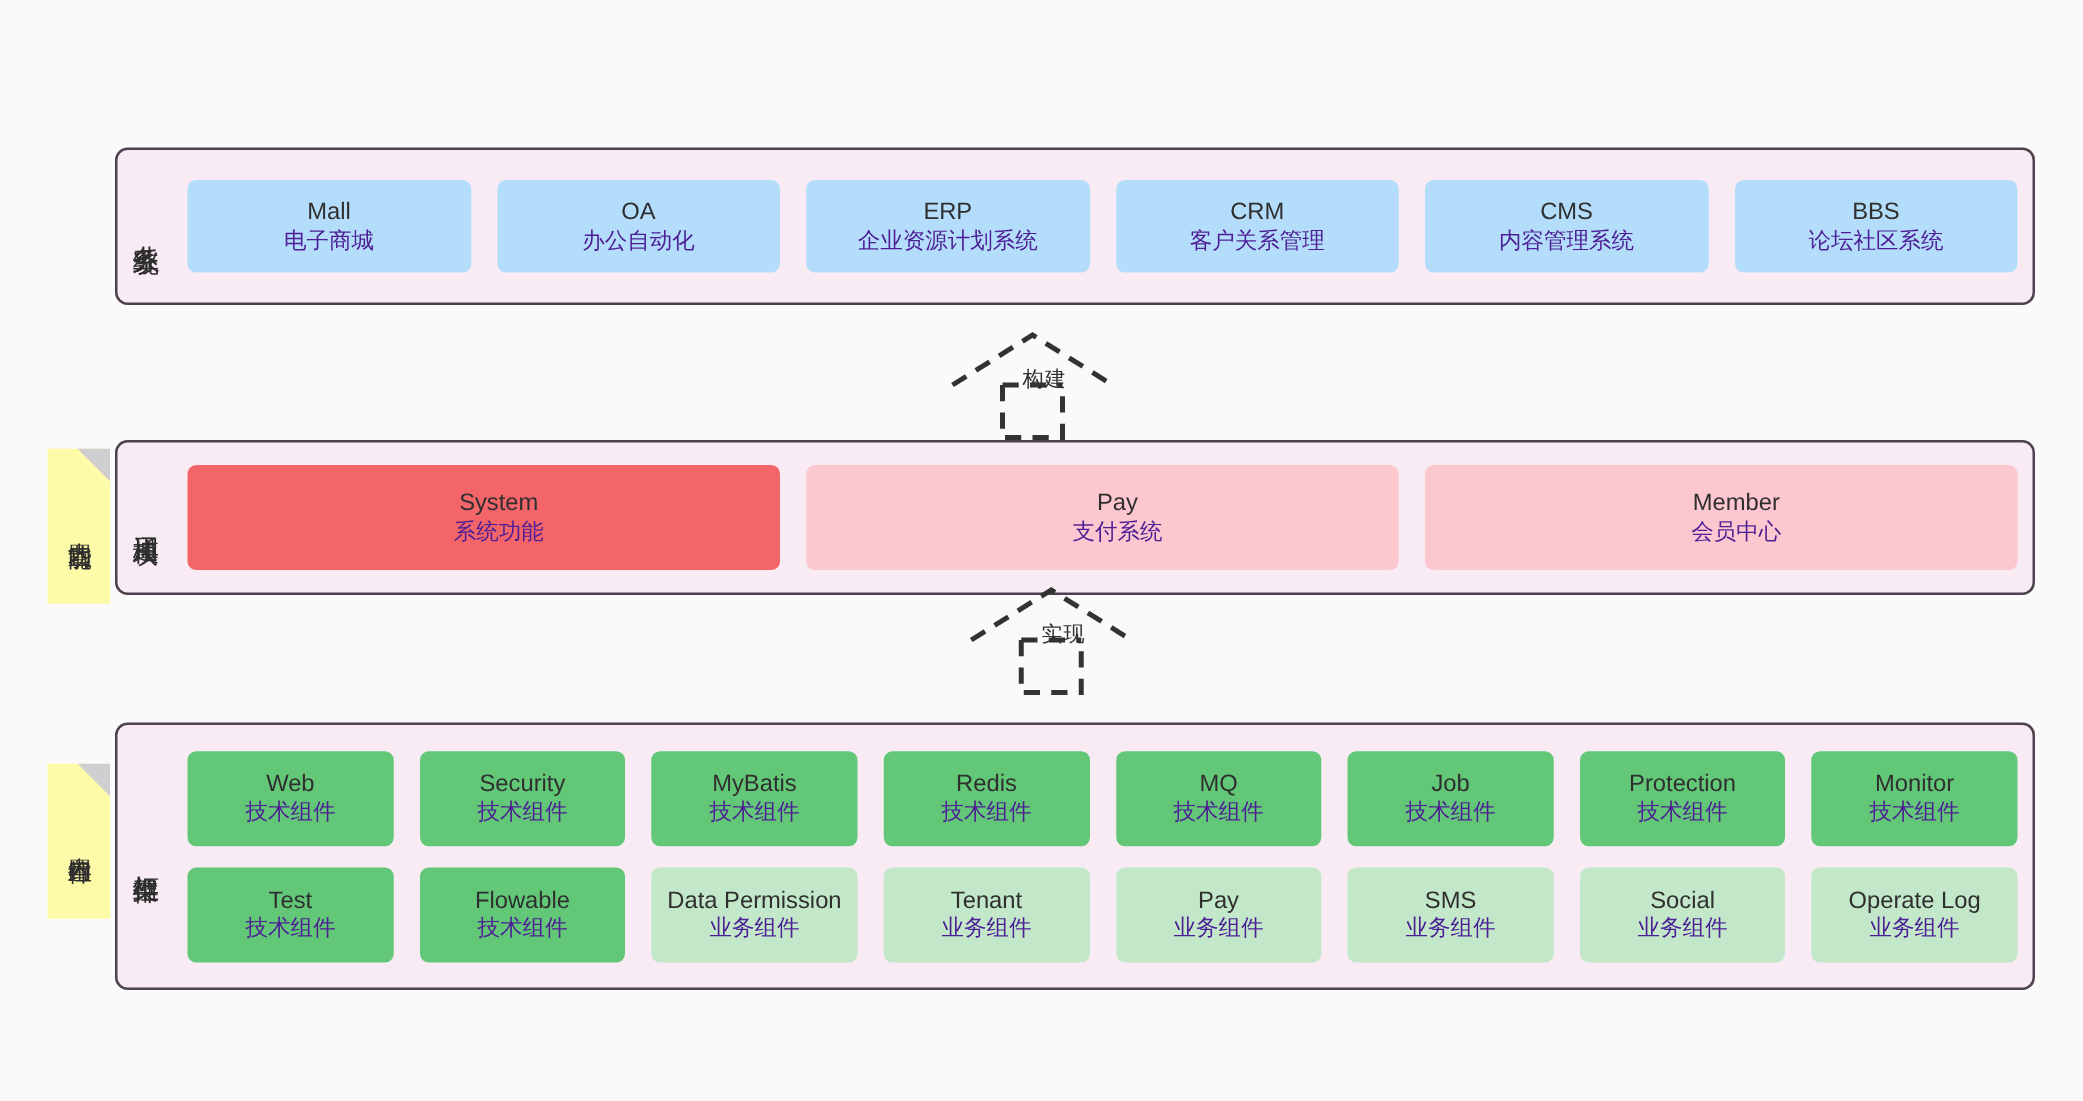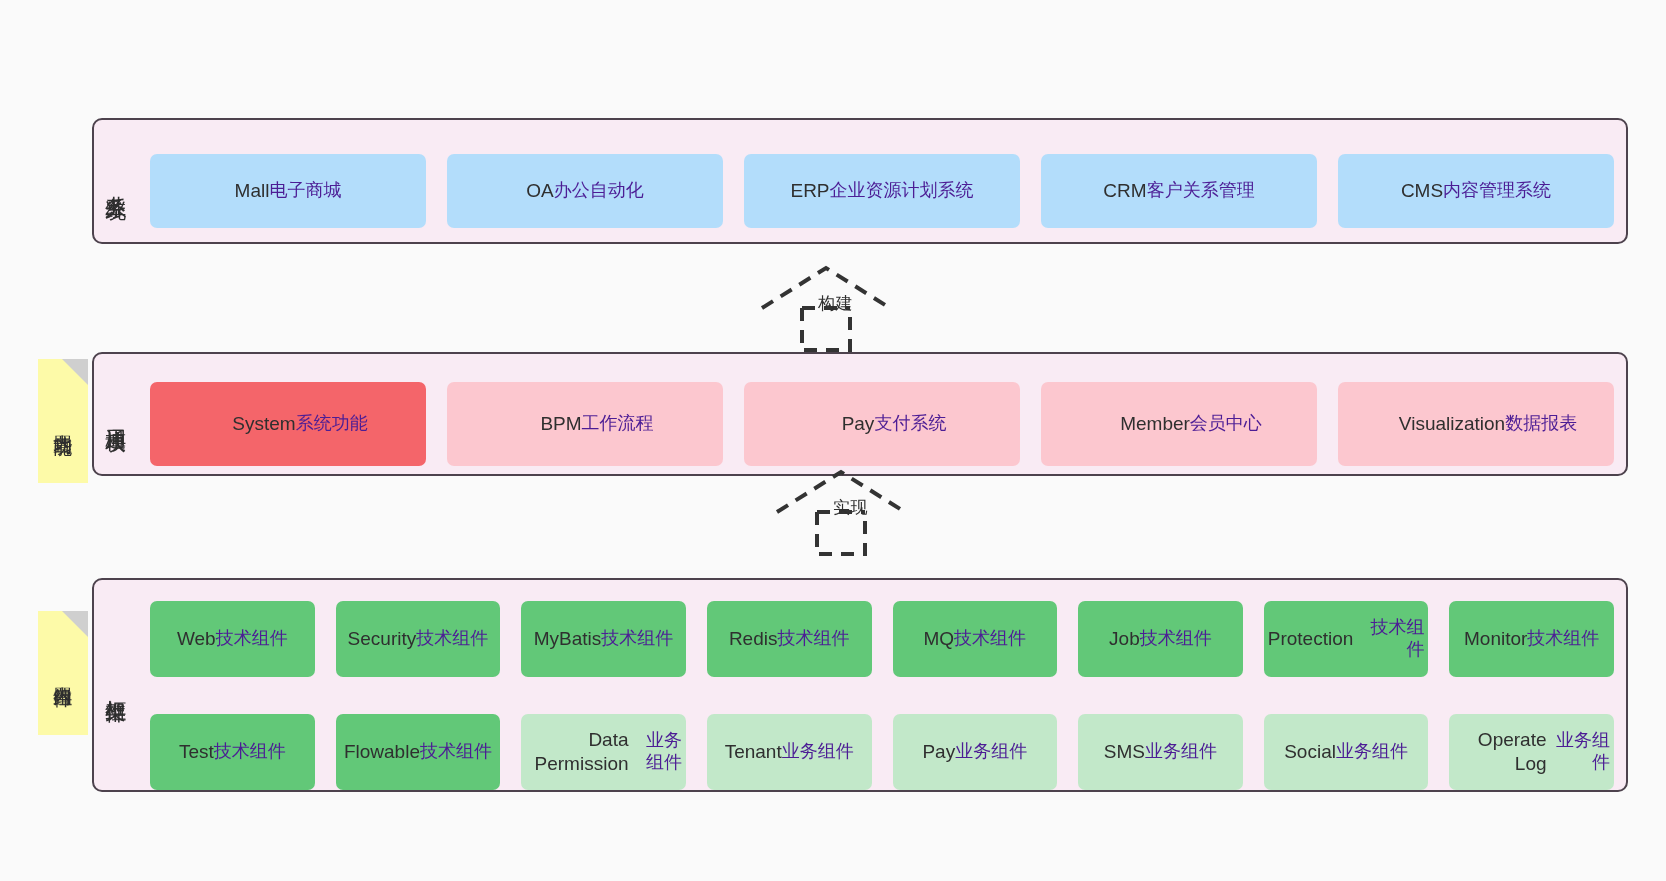--- a/index.html
+++ b/index.html
@@ -58,27 +58,26 @@
     gap: 21px;
   }
 
   
   .card {
     flex: 1 1 0;
     min-width: 0;
     box-sizing: border-box;
     border-radius: 7px;
     display: flex;
-    flex-direction: row;
+    flex-direction: column;
     align-items: center;
     justify-content: center;
     text-align: right;
     padding: 6px 4px;
     line-height: 1.22;
-    margin-top: 20px;
   }
   .card .en {
     font-size: 19px;
     color: #2f2f2f;
   }
   .card .cn {
     font-size: 18px;
     color: #4c1d95;
   }
   .card.blue      { background: #b3ddfb; }
@@ -155,20 +154,24 @@
           <span class="cn">企业资源计划系统</span>
         </div>
         <div class="card blue">
           <span class="en">CRM</span>
           <span class="cn">客户关系管理</span>
         </div>
         <div class="card blue">
           <span class="en">CMS</span>
           <span class="cn">内容管理系统</span>
         </div>
+        <div class="card blue">
+          <span class="en">BBS</span>
+          <span class="cn">论坛社区系统</span>
+        </div>
 
       </div>
     </div>
   </div>
 
   <div class="connector" id="connector-build" style="left:760px; top:262px; width:150px; height:90px;">
     <svg width="150" height="90" viewBox="0 0 150 90">
       <path d="M 2 46 L 66 6 L 130 46" fill="none" stroke="#333333" stroke-width="4" stroke-dasharray="13,9" stroke-linecap="butt"></path>
       <path d="M 42 46 L 42 88 L 90 88 L 90 46" fill="none" stroke="#333333" stroke-width="4" stroke-dasharray="13,9" stroke-linecap="butt"></path>
       <path d="M 42 46 L 90 46" fill="none" stroke="#333333" stroke-width="4" stroke-dasharray="13,9" stroke-linecap="butt"></path>
@@ -184,34 +187,26 @@
   <div class="layer-panel" id="panel-modules" style="left:92px; top:352px; width:1536px; height:124px;">
     <div class="layer-title">通用模块</div>
     <div class="layer-body">
       <div class="card-row row-mod">
 
         <div class="card red">
           <span class="en">System</span>
           <span class="cn">系统功能</span>
         </div>
         <div class="card pink">
-          <span class="en">BPM</span>
-          <span class="cn">工作流程</span>
-        </div>
-        <div class="card pink">
           <span class="en">Pay</span>
           <span class="cn">支付系统</span>
         </div>
         <div class="card pink">
           <span class="en">Member</span>
           <span class="cn">会员中心</span>
-        </div>
-        <div class="card pink">
-          <span class="en">Visualization</span>
-          <span class="cn">数据报表</span>
         </div>
 
       </div>
     </div>
   </div>
 
   <div class="connector" id="connector-implement" style="left:775px; top:466px; width:150px; height:90px;">
     <svg width="150" height="90" viewBox="0 0 150 90">
       <path d="M 2 46 L 66 6 L 130 46" fill="none" stroke="#333333" stroke-width="4" stroke-dasharray="13,9" stroke-linecap="butt"></path>
       <path d="M 42 46 L 42 88 L 90 88 L 90 46" fill="none" stroke="#333333" stroke-width="4" stroke-dasharray="13,9" stroke-linecap="butt"></path>

